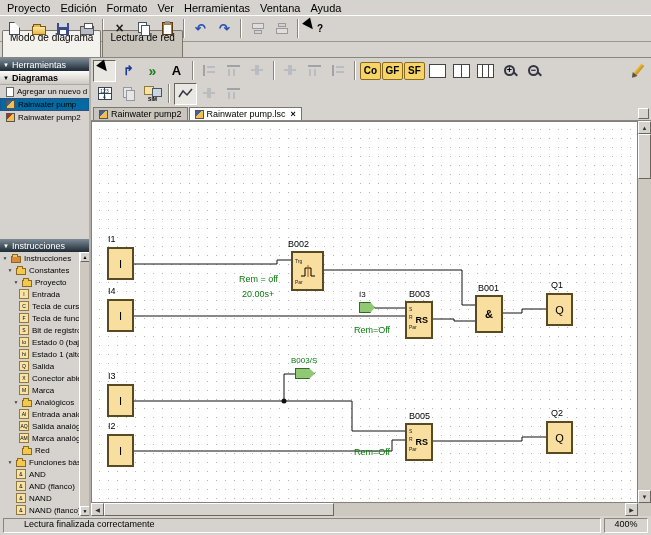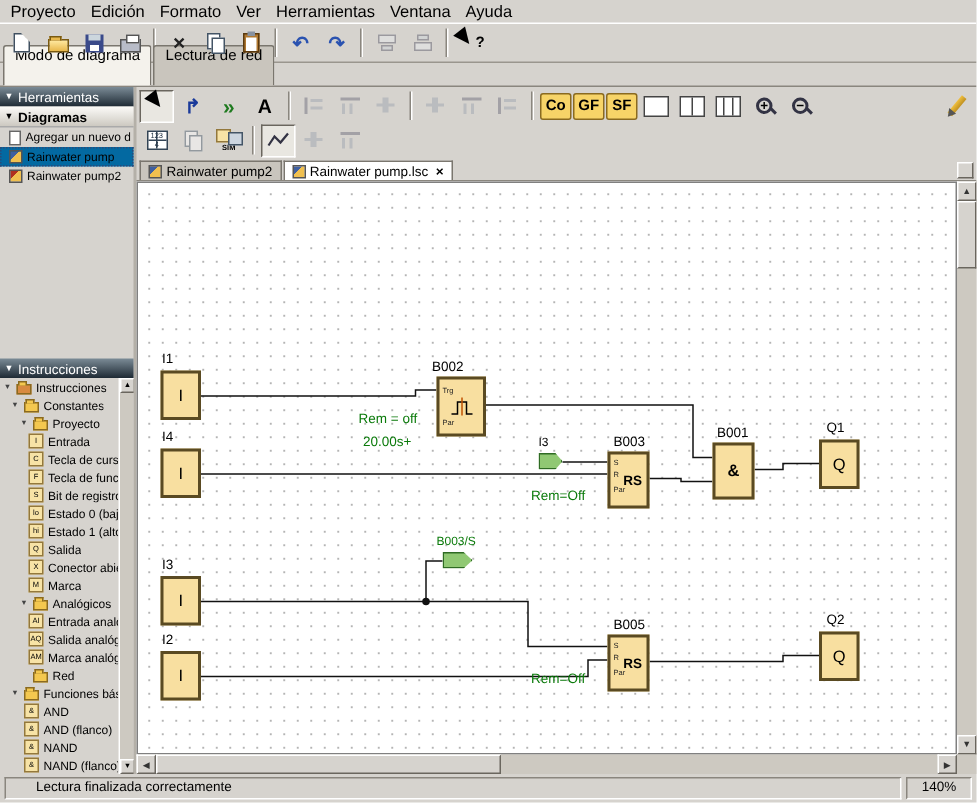--- a/index.html
+++ b/index.html
@@ -538,15 +538,15 @@
       <div class="corner"></div>
     </div>
   </div>
 </div>
 
 <div class="statusbar">
   <div class="scell msgcell">
     <span>Lectura finalizada correctamente</span>
   </div>
   <div class="scell zoomcell">
-    <span>140%</span>
+    <span>400%</span>
   </div>
 </div>
 
 </body></html>

